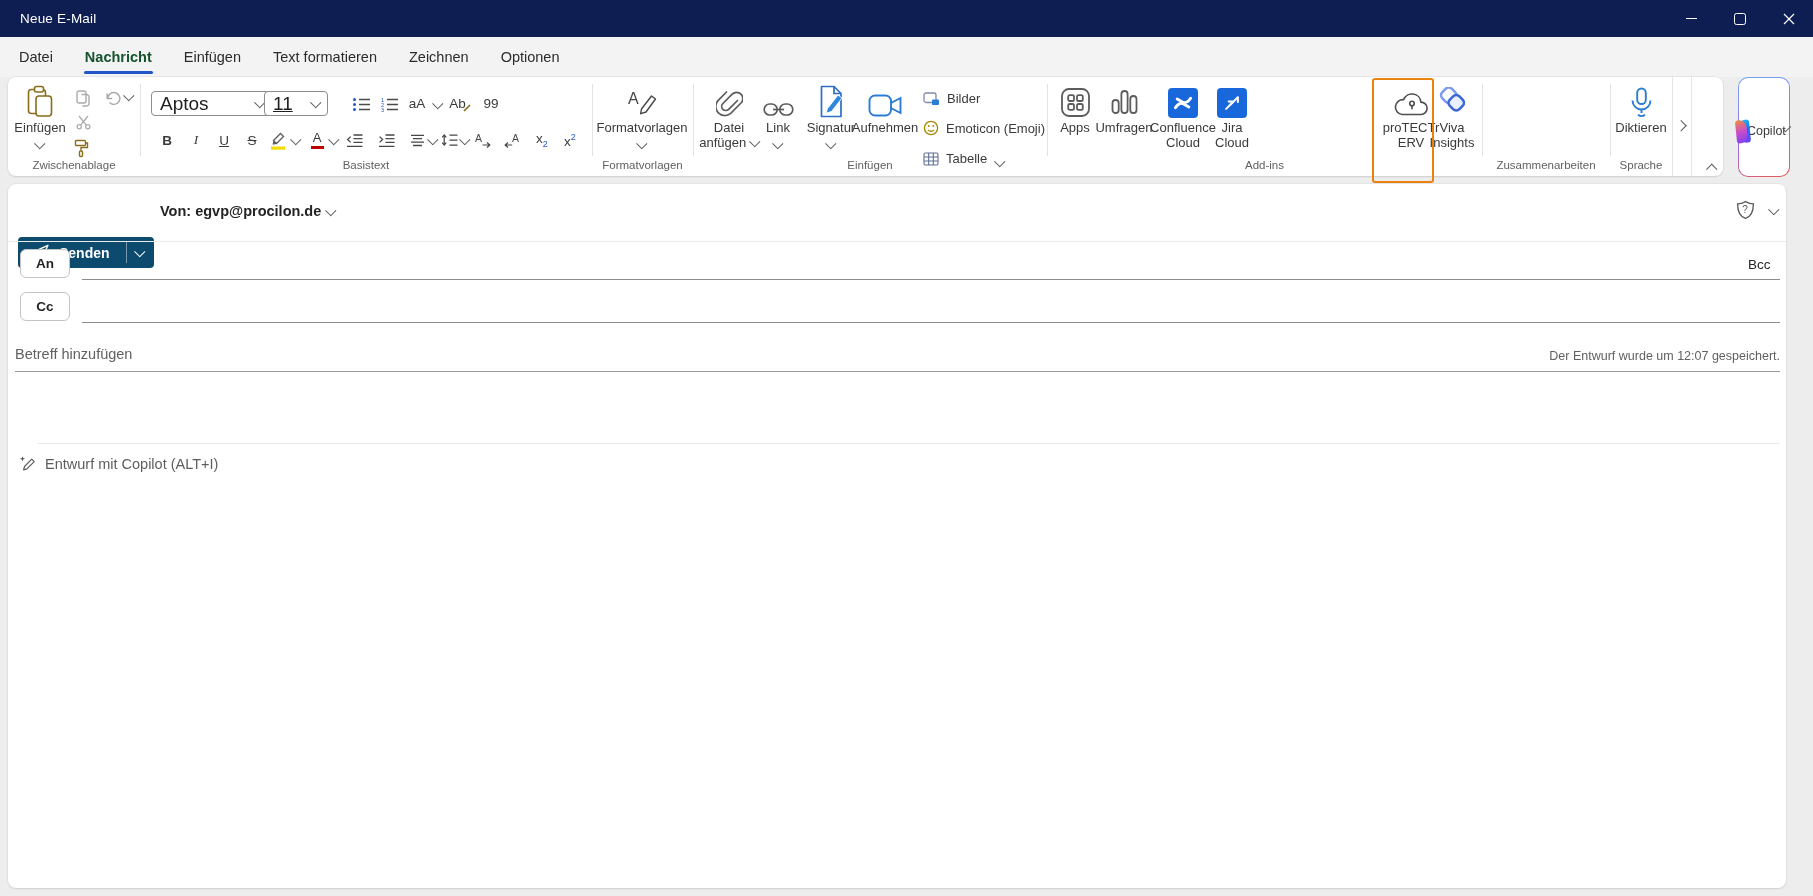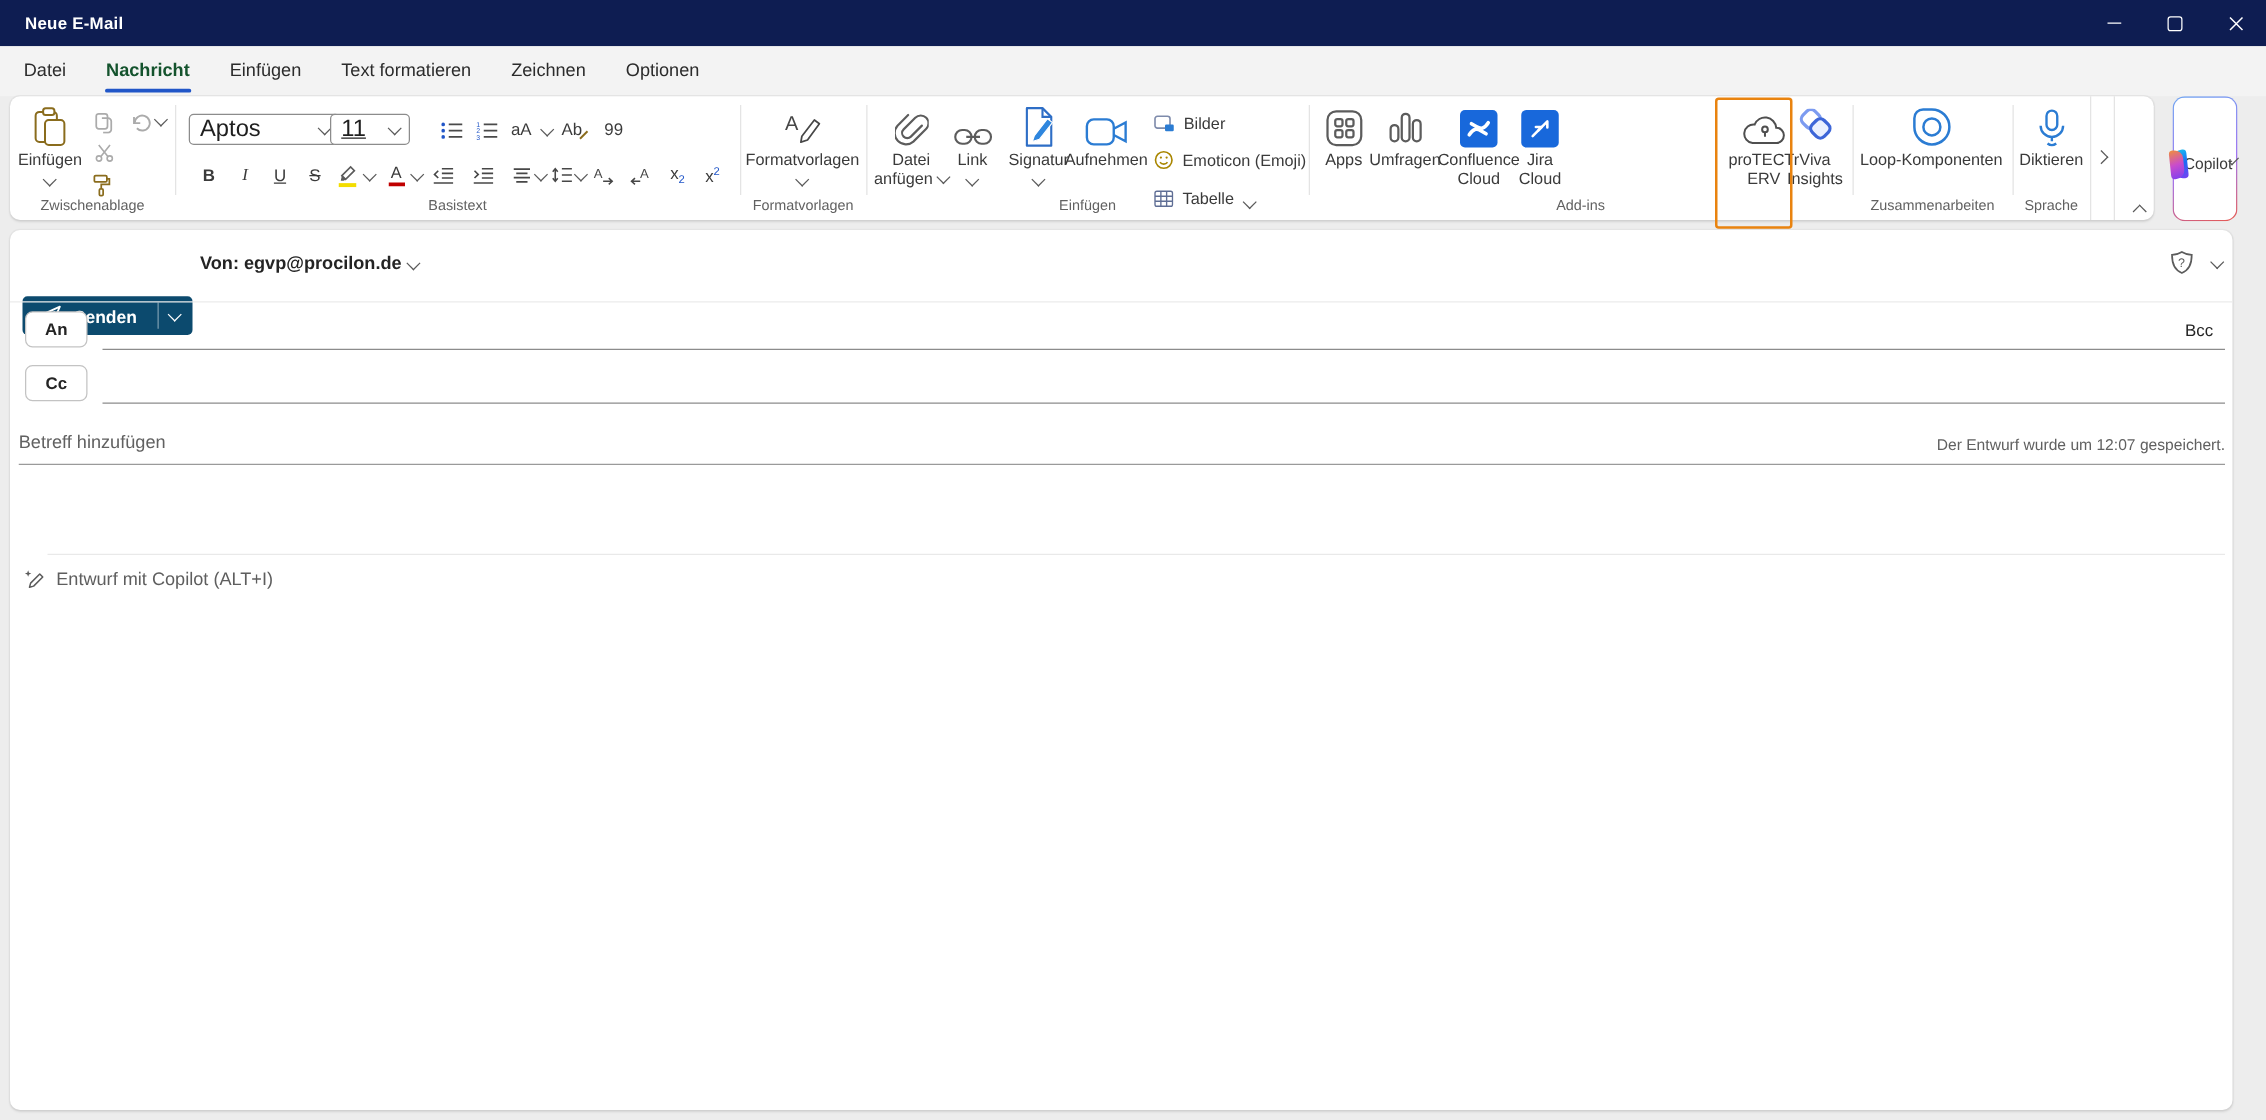--- a/index.html
+++ b/index.html
@@ -3,21 +3,21 @@
 <meta charset="utf-8">
 <style>
   html,body{margin:0;padding:0;background:#dcdcdc;font-family:"Liberation Sans",sans-serif;}
   #screen{position:relative;width:1813px;height:896px;background:#ededed;overflow:hidden;
           -webkit-font-smoothing:antialiased;}
   .abs{position:absolute;}
 
   
   .titlebar{position:absolute;left:0;top:0;width:1813px;height:37px;background:#0e1d52;
             display:flex;align-items:center;color:#fff;}
-  .titlebar .title{margin-left:20px;font-size:13.5px;letter-spacing:.2px;font-weight:bold;}
+  .titlebar .title{margin-left:20px;font-size:13.5px;letter-spacing:.2px;}
   .wbtn{position:absolute;top:0;height:37px;width:46px;display:flex;align-items:center;justify-content:center;cursor:default;}
   .wbtn .min{width:11px;height:1.3px;background:#fff;}
   .wbtn .max{width:10px;height:10px;border:1.2px solid #fff;border-radius:2.5px;}
 
   
   .menubar{position:absolute;left:0;top:37px;width:1813px;height:40px;background:#f3f3f3;
            display:flex;align-items:center;padding-left:17px;gap:28px;box-sizing:border-box;}
   .mitem{position:relative;font-size:14.5px;color:#2b2b2b;padding:4px 2px;cursor:default;}
   .mitem.sel{font-weight:bold;color:#14532d;}
   .mitem.sel .msel{position:absolute;left:1px;right:1px;bottom:-5px;height:3px;border-radius:2px;background:#2156c8;}
@@ -414,29 +414,20 @@
           <rect x="5" y="1.5" width="13.5" height="13.5" rx="4.5" transform="rotate(45 11.75 8.25)" stroke="#7c9bf0" stroke-width="2.6"></rect>
           <rect x="12.5" y="9" width="13.5" height="13.5" rx="4.5" transform="rotate(45 19.25 15.75)" stroke="#3d66d8" stroke-width="2.6" fill="#eaf0ff"></rect>
           </svg>
       </span>
       <span class="rlab">Viva</span>
       <span class="rlab2">Insights</span>
     </div>
     <div class="gdiv" style="left:1474px;"></div>
     <div class="glabel" style="left:1039px;width:435px;">Add-ins</div>
 
-    <div class="rlarge" style="left:1480px;width:114px;">
-      <span class="ric">
-        <svg width="33" height="33" viewBox="0 0 33 33" fill="none" stroke="#2b7cd3" stroke-width="2">
-          <path d="M16.5 2.5 a14 14 0 1 1 -14 14 V9.5 a7 7 0 0 1 7-7 Z"></path>
-            <circle cx="16.5" cy="16.5" r="6.8"></circle>
-          </svg>
-      </span>
-      <span class="rlab">Loop-Komponenten</span>
-    </div>
     <div class="gdiv" style="left:1602px;"></div>
     <div class="glabel" style="left:1474px;width:128px;">Zusammenarbeiten</div>
 
     <div class="rlarge" style="left:1602px;width:62px;">
       <span class="ric">
         <svg width="23" height="31" viewBox="0 0 23 31" fill="none" stroke="#2b7cd3" stroke-width="1.9">
           <rect x="7.2" y="1.5" width="8.6" height="15.5" rx="4.3"></rect>
             <path d="M2.5 13.5 a9 9 0 0 0 18 0"></path>
           <path d="M11.5 22.5 v3.5"></path>
             <path d="M8 27.8 q3.5 2.6 7 0"></path>

